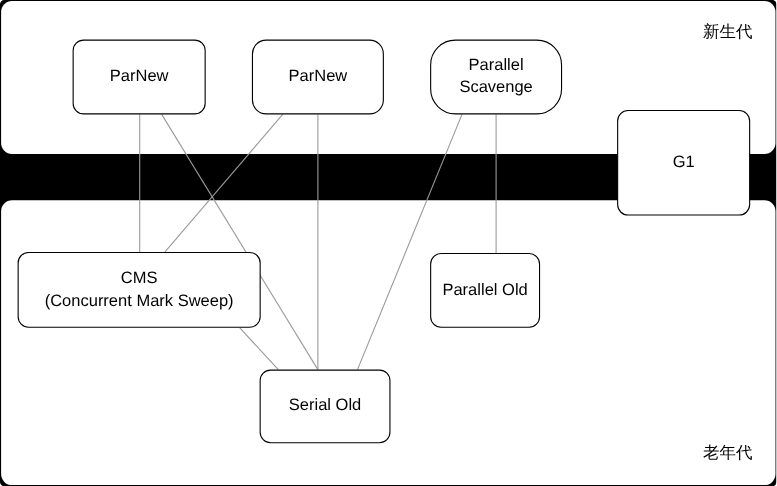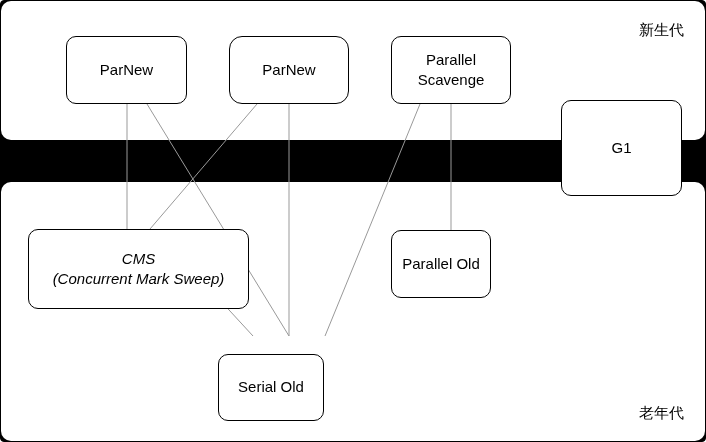--- a/index.html
+++ b/index.html
@@ -46,21 +46,21 @@
     height: 259px;
   }
   .gen-label {
     position: absolute;
     font-size: 15px;
     color: #000000;
     line-height: 1;
     white-space: nowrap;
   }
   #label-young { right: 22px; top: 22px; }
-  #label-old   { right: 22px; bottom: 22px; }
+  #label-old   { right: 22px; bottom: 22px; font-family: Liberation Serif, serif; }
 
   
   #edges {
     position: absolute;
     left: 0;
     top: 0;
     width: 706px;
     height: 442px;
   }
 
@@ -104,32 +104,32 @@
       <line x1="218" y1="298" x2="253" y2="336" stroke="#999999" stroke-width="1"></line>
     </svg>
 
   <div id="node-layer">
       <div class="node" style="left: 66px; top: 36px; width: 121px; height: 68px;">
         <span class="node-label">ParNew</span>
       </div>
       <div class="node" style="left: 229px; top: 36px; width: 120px; height: 68px; border-radius: 13px;">
         <span class="node-label">ParNew</span>
       </div>
-      <div class="node" style="left: 391px; top: 36px; width: 120px; height: 68px;">
+      <div class="node" style="left: 391px; top: 36px; width: 120px; height: 68px; border-radius: 23px;">
         <span class="node-label">Parallel
 Scavenge</span>
       </div>
       <div class="node" style="left: 561px; top: 100px; width: 121px; height: 96px;">
         <span class="node-label">G1</span>
       </div>
-      <div class="node" style="left: 28px; top: 229px; width: 221px; height: 80px; font-style: italic;">
+      <div class="node" style="left: 16px; top: 229px; width: 221px; height: 69px;">
         <span class="node-label">CMS
 (Concurrent Mark Sweep)</span>
       </div>
       <div class="node" style="left: 391px; top: 230px; width: 100px; height: 68px;">
         <span class="node-label">Parallel Old</span>
       </div>
-      <div class="node" style="left: 218px; top: 336px; width: 106px; height: 67px; margin-top: 18px;">
+      <div class="node" style="left: 236px; top: 336px; width: 119px; height: 67px;">
         <span class="node-label">Serial Old</span>
       </div>
     </div>
 
 </div>
 
 </body></html>

